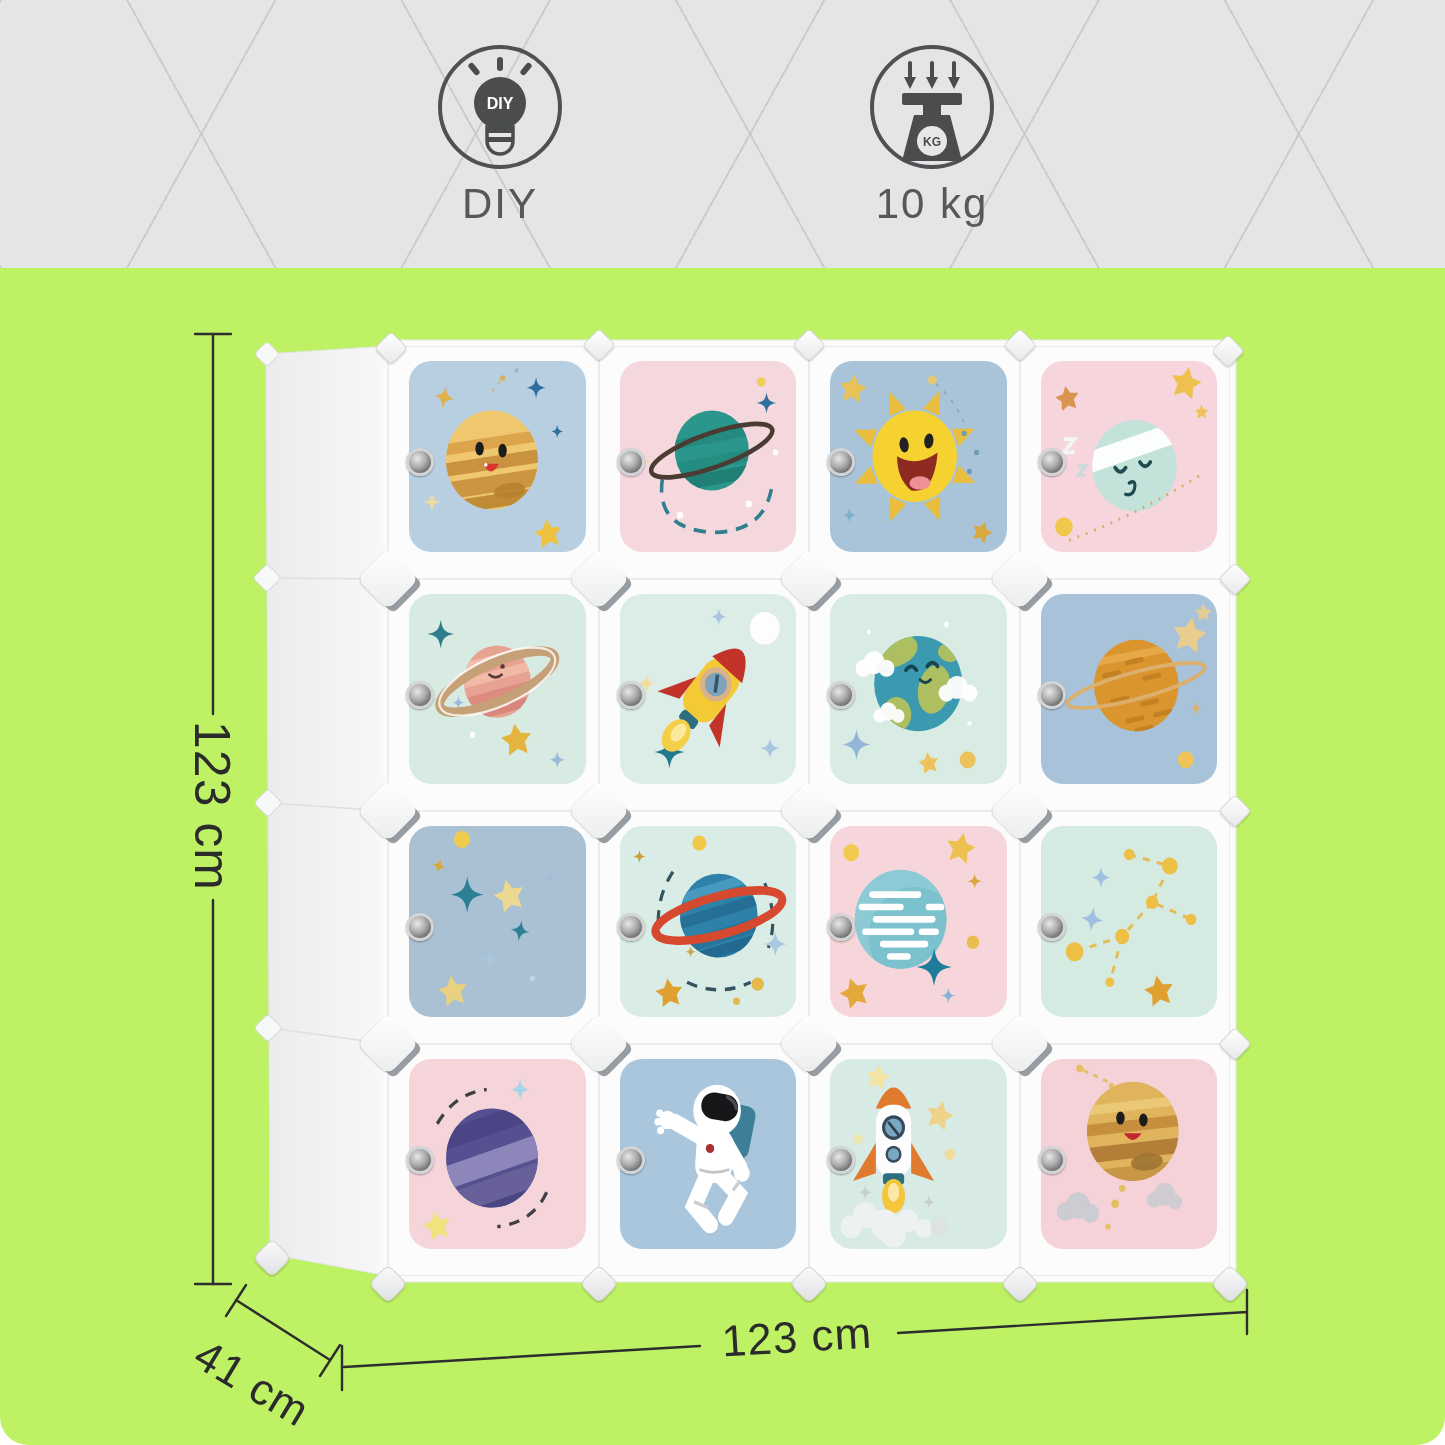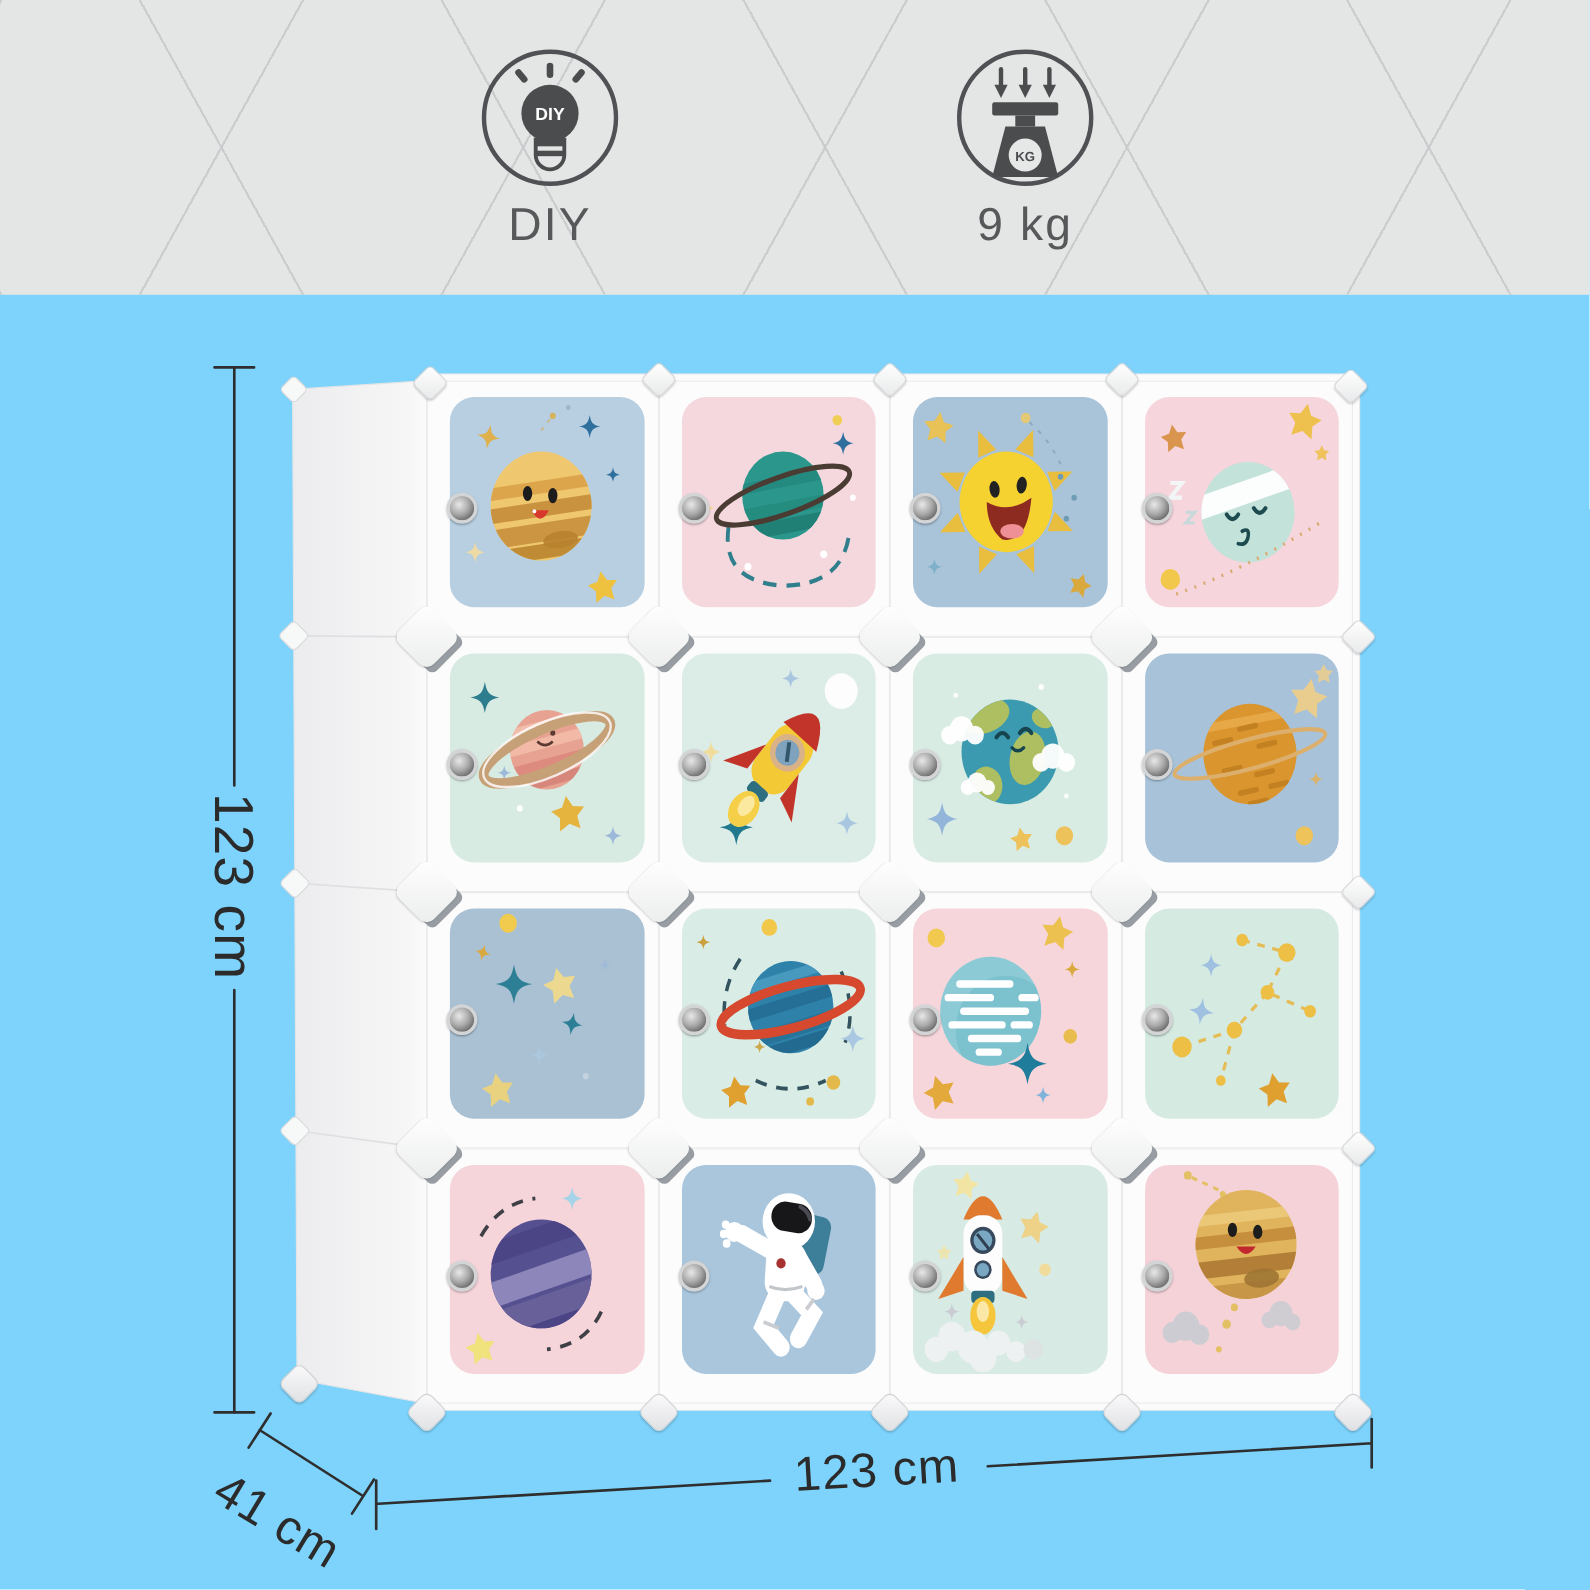--- a/index.html
+++ b/index.html
@@ -1,17 +1,17 @@
 <!DOCTYPE html>
 <html><head>
 <meta charset="utf-8">
 <style>
   html,body{margin:0;padding:0;background:#fff;}
   body{width:1445px;height:1445px;overflow:hidden;font-family:"Liberation Sans",sans-serif;}
-  #scene{position:relative;width:1445px;height:1445px;background:#7dd3fc;}
+  #scene{position:relative;width:1445px;height:1445px;background:#bef264;border-radius:28px;}
 
   
   #banner{position:absolute;left:0;top:0;width:1445px;height:268px;
     background-color:#e4e5e5;
     background-image:
       repeating-linear-gradient(119deg, rgba(201,202,204,.9) 0 2px, rgba(0,0,0,0) 2px 240px),
       repeating-linear-gradient(61deg, rgba(201,202,204,.9) 0 2px, rgba(0,0,0,0) 2px 240px);
   }
   .feature{position:absolute;top:0;width:180px;height:268px;}
   .feature svg{position:absolute;left:20px;top:37px;width:140px;height:140px;}
@@ -78,21 +78,21 @@
             <path d="M64 40 L76 40 L70 52 Z"></path>
           <rect x="90" y="24" width="4" height="18" rx="2"></rect>
             <path d="M86 40 L98 40 L92 52 Z"></path>
           <rect x="40" y="56" width="60" height="12" rx="2"></rect>
           <rect x="61" y="68" width="18" height="10"></rect>
           <path d="M52 78 H88 L100 124 H40 Z"></path>
         </g>
         <circle cx="70" cy="104" r="15" fill="#e6e7e7"></circle>
         <text x="70" y="109" text-anchor="middle" font-size="12" font-weight="bold" fill="#4a4c4e">KG</text>
       </svg>
-      <div class="feature-label">9 kg</div>
+      <div class="feature-label">10 kg</div>
     </div>
   </header>
 
   <svg id="structure-svg" width="1445" height="1445">
     <defs>
       <linearGradient id="sideg" x1="0" y1="0" x2="1" y2="0">
         <stop offset="0" stop-color="#ececee"></stop>
           <stop offset="0.85" stop-color="#f6f6f7"></stop>
           <stop offset="1" stop-color="#fbfbfc"></stop>
       </linearGradient>

